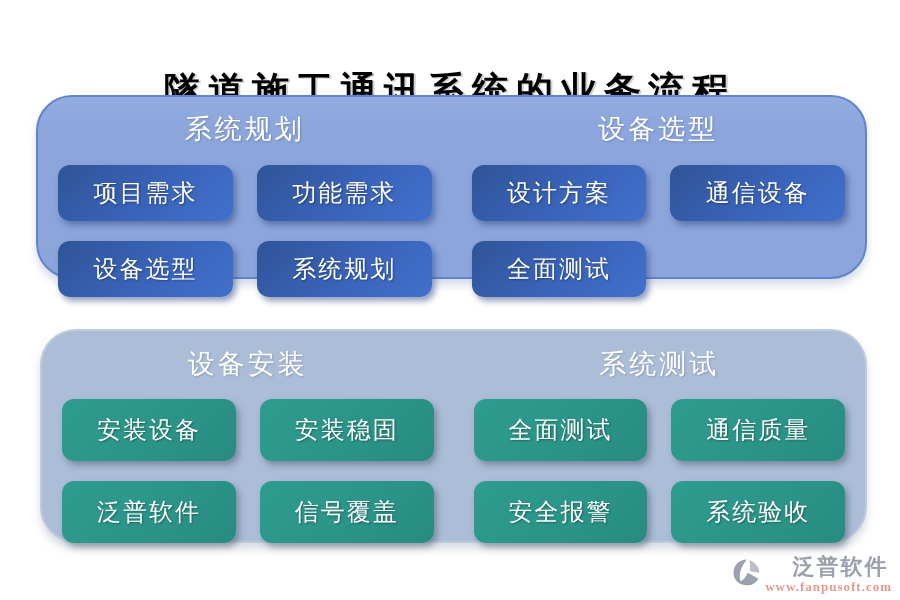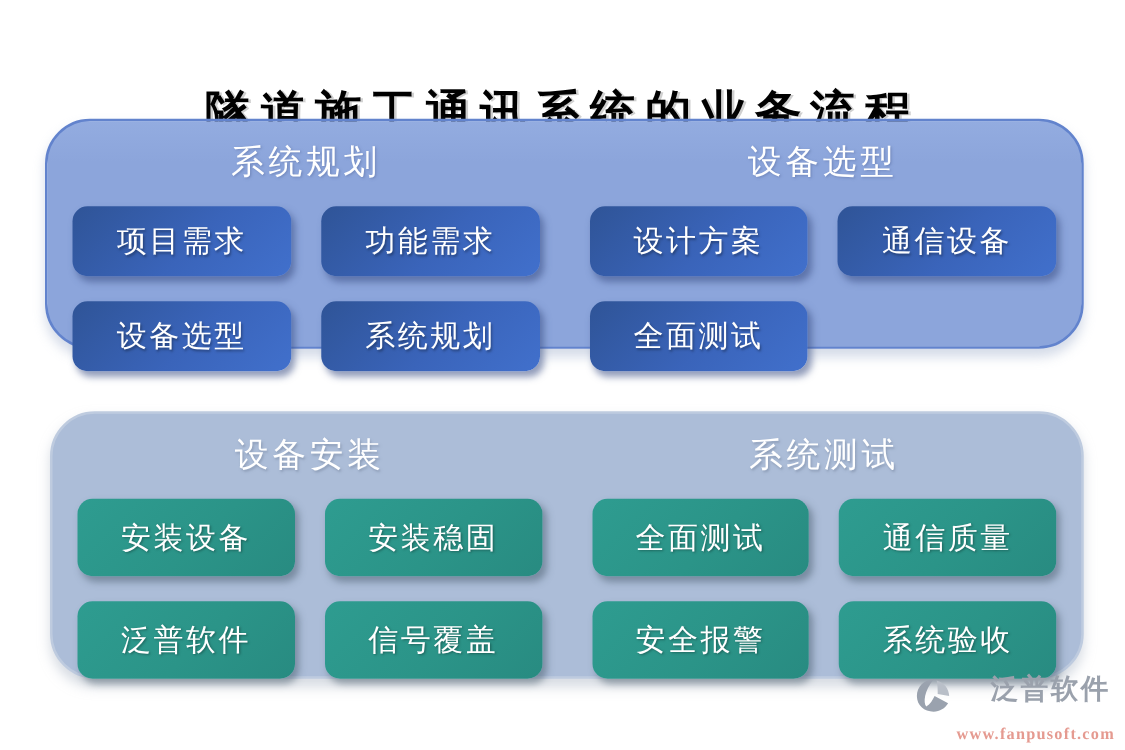--- a/index.html
+++ b/index.html
@@ -61,21 +61,21 @@
   
   #brand{
     position:absolute;right:8px;bottom:6px;
     display:flex;align-items:flex-start;gap:4px;
   }
   #brand-text{display:flex;flex-direction:column;align-items:center;}
   #brand-name{
     font-size:22px;font-weight:700;color:#9AA1AC;letter-spacing:2px;line-height:24px;margin-left:24px;
   }
   #brand-url{
-    font-size:13px;font-weight:700;color:#E59A90;letter-spacing:1px;line-height:15px;margin-top:16px;
+    font-size:13px;font-weight:700;color:#E59A90;letter-spacing:1px;line-height:15px;
   }
   .logo-svg{margin-top:2px;}
 </style>
 </head>
 <body>
 
 <div id="stage">
 
   <h1 id="page-title">隧道施工通讯系统的业务流程</h1>
 

